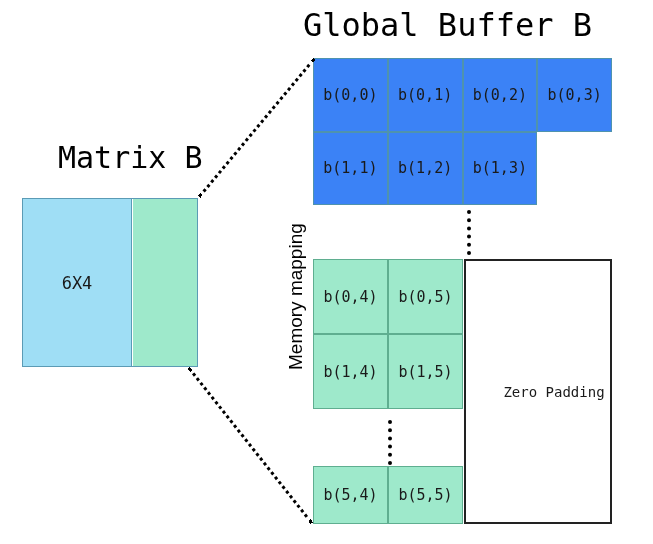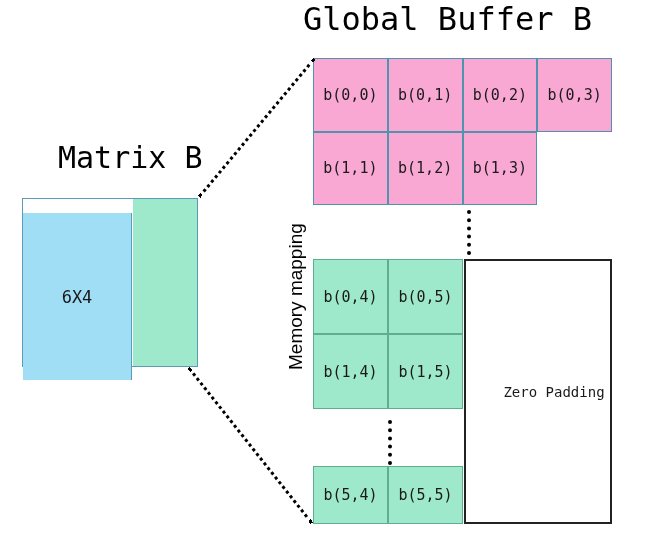--- a/index.html
+++ b/index.html
@@ -16,21 +16,21 @@
     font-family: "DejaVu Sans Mono", monospace;
   }
   .title {
     position: absolute;
     font-family: "DejaVu Sans Mono", monospace;
     color: #000000;
     white-space: nowrap;
   }
   #title-global {
     left: 303px;
-    top: 0;
+    top: 6px;
     font-size: 32px;
     letter-spacing: 0px;
   }
   #title-matrix {
     left: 26px;
     top: 140px;
     font-size: 30px;
     margin-left: 32px;
   }
   .vlabel {
@@ -62,21 +62,20 @@
     left: 0;
     top: 0;
     width: 109px;
     height: 167px;
     background: #9FDEF5;
     border-right: 1px solid #5b9bb5;
     box-sizing: border-box;
     display: flex;
     align-items: center;
     justify-content: center;
-    margin-top: 14px;
   }
   .matrix-green {
     position: absolute;
     left: 110px;
     top: 0;
     width: 64px;
     height: 167px;
     background: #9EE9CB;
   }
   .matrix-dims {
@@ -94,21 +93,21 @@
   .cell {
     box-sizing: border-box;
     display: flex;
     align-items: center;
     justify-content: center;
     font-family: "DejaVu Sans Mono", monospace;
     font-size: 15px;
     color: #1a1a1a;
   }
   .cell.blue {
-    background: #f9a8d4;
+    background: #3b82f6;
     border: 1px solid #4f93ad;
   }
   .cell.green {
     background: #9EE9CB;
     border: 1px solid #5fae90;
   }
 
   
   #grid-blue {
     left: 313px;

